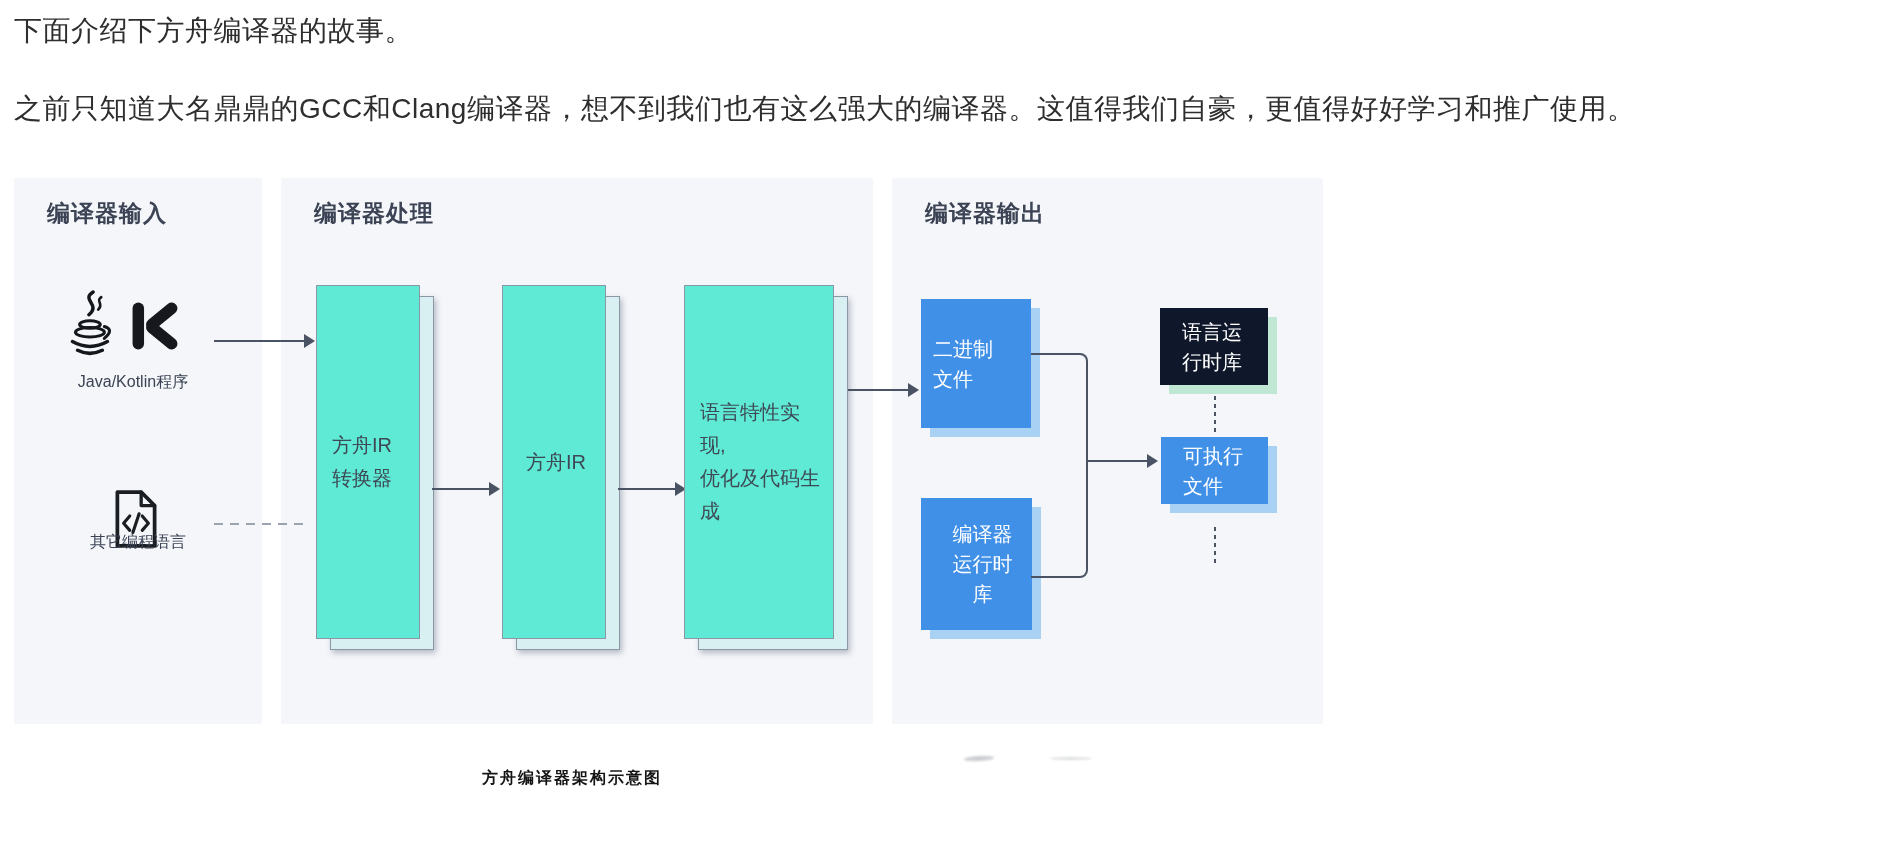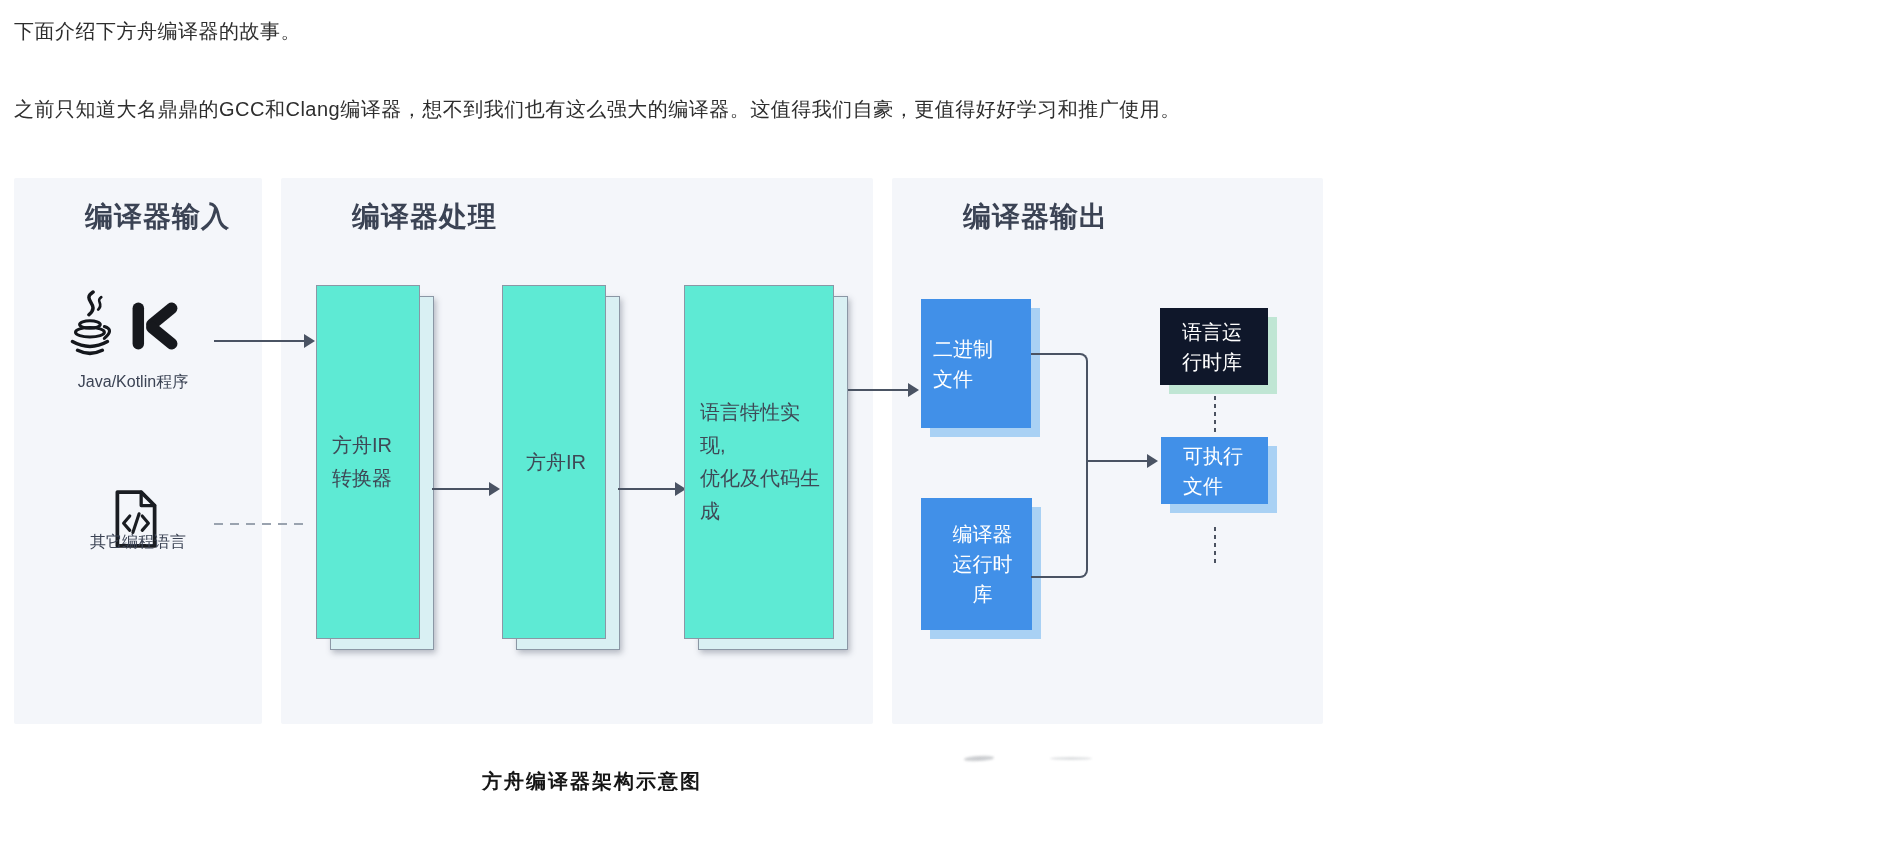--- a/index.html
+++ b/index.html
@@ -1,22 +1,22 @@
 <!DOCTYPE html>
 <html><head>
 <meta charset="utf-8">
 <style>
   html,body{margin:0;padding:0;background:#ffffff;}
   #screen{
     position:relative;width:1886px;height:852px;background:#ffffff;overflow:hidden;
     font-family:"Liberation Sans","DejaVu Sans",sans-serif;color:#2d2d2d;
   }
-  .para{position:absolute;left:14px;font-size:20px;line-height:32px;color:#2e2e2e;letter-spacing:.5px;white-space:nowrap;}
+  .para{position:absolute;left:14px;font-size:28px;line-height:32px;color:#2e2e2e;letter-spacing:.5px;white-space:nowrap;}
   .panel{position:absolute;top:178px;height:546px;background:#f4f6fa;border-radius:2px;}
-  .panel-title{position:absolute;font-size:28px;font-weight:700;color:#3b4354;letter-spacing:1px;white-space:nowrap;margin-left:38px;}
+  .panel-title{position:absolute;font-size:23px;font-weight:700;color:#3b4354;letter-spacing:1px;white-space:nowrap;}
   .icon-label{position:absolute;font-size:16px;color:#3b4354;text-align:center;white-space:nowrap;}
 
   
   .stack{position:absolute;}
   .stack .back{position:absolute;left:14px;top:11px;background:#d9f0f3;border:1px solid #8b97a5;box-shadow:2px 3px 6px rgba(60,70,90,.35);}
   .stack .front{position:absolute;left:0;top:0;background:#5eead4;border:1px solid #8b97a5;display:flex;flex-direction:column;justify-content:center;}
   .stack .front .bline{font-size:20px;line-height:33px;color:#3e4956;font-weight:500;padding-left:15px;padding-right:8px;}
   .stack.center-pad .front .bline{padding-left:23px;}
 
   
@@ -32,21 +32,21 @@
 
   
   .arrow{position:absolute;height:16px;}
   .arrow::before{content:'';position:absolute;left:0;right:9px;top:7px;height:2px;background:#4a5363;}
   .arrow::after{content:'';position:absolute;right:0;top:1px;width:0;height:0;
     border-left:11px solid #4a5363;border-top:7px solid transparent;border-bottom:7px solid transparent;}
   .dashline{position:absolute;height:2px;background:repeating-linear-gradient(90deg,#9aa3af 0 9px,transparent 9px 16px);}
   .vdotted{position:absolute;width:2px;background:repeating-linear-gradient(180deg,#4b5260 0 4px,transparent 4px 8px);}
   .bracket{position:absolute;border-top:2px solid #4a5363;border-right:2px solid #4a5363;border-bottom:2px solid #4a5363;border-radius:0 8px 8px 0;}
 
-  .caption{position:absolute;font-size:20px;font-weight:700;color:#151515;letter-spacing:2px;white-space:nowrap;}
+  .caption{position:absolute;font-size:16px;font-weight:700;color:#151515;letter-spacing:2px;white-space:nowrap;}
   .smudge{position:absolute;filter:blur(1px);border-radius:50%;}
   svg{display:block;}
 </style>
 </head>
 <body>
 
 <div id="screen">
 
   <div class="para" style="top:15px;">下面介绍下方舟编译器的故事。</div>
   <div class="para" style="top:93px;">之前只知道大名鼎鼎的GCC和Clang编译器，想不到我们也有这么强大的编译器。这值得我们自豪，更值得好好学习和推广使用。</div>

